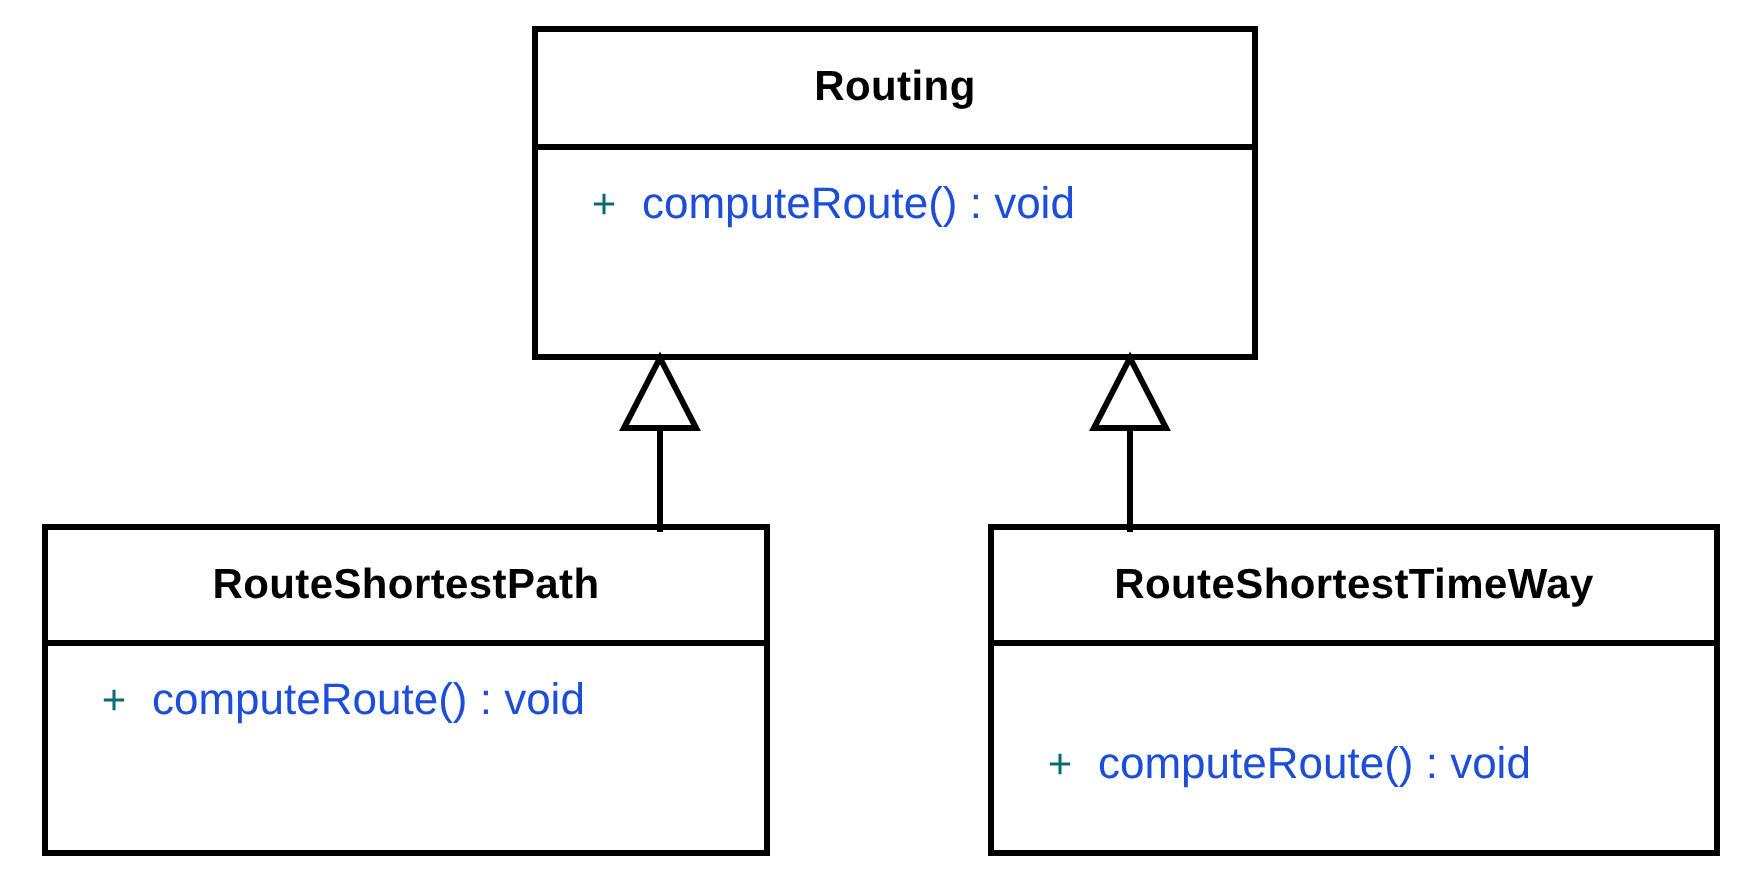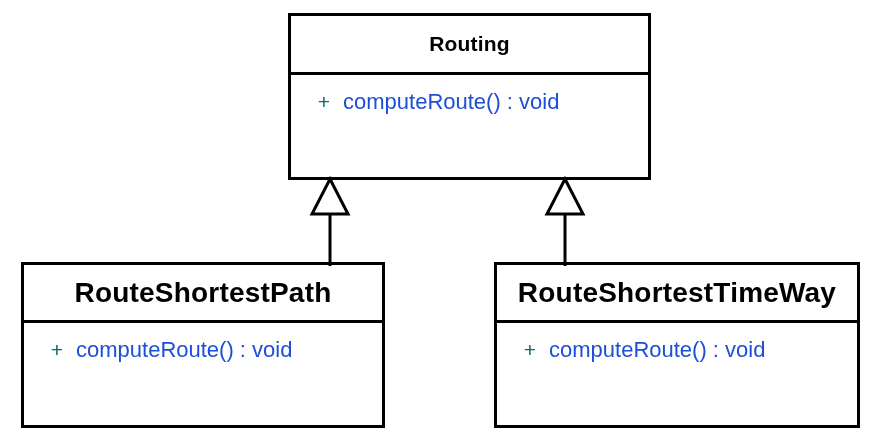--- a/index.html
+++ b/index.html
@@ -58,21 +58,21 @@
     display: inline-block;
     text-align: center;
     color: #0a6b70;
   }
   .member-signature {
     color: #1d4ed8;
   }
 
   
   #class-routing {
-    left: 288px;
+    left: 266px;
     top: 13px;
     width: 363px;
     height: 167px;
   }
   #class-routing .class-header {
     height: 59px;
   }
   #class-routing .class-title {
     font-size: 21px;
   }
@@ -90,26 +90,27 @@
     left: 21px;
     top: 262px;
     width: 364px;
     height: 166px;
   }
   #class-route-shortest-time-way {
     left: 494px;
     top: 262px;
     width: 366px;
     height: 166px;
+    gap: 32px;
   }
   .child-class .class-header {
     height: 58px;
   }
   .child-class .class-title {
-    font-size: 28px;
+    font-size: 21px;
   }
   .child-class .member-row {
     font-size: 22px;
     padding-left: 14px;
   }
   .child-class .member-visibility {
     width: 38px;
     font-size: 21px;
   }
 

